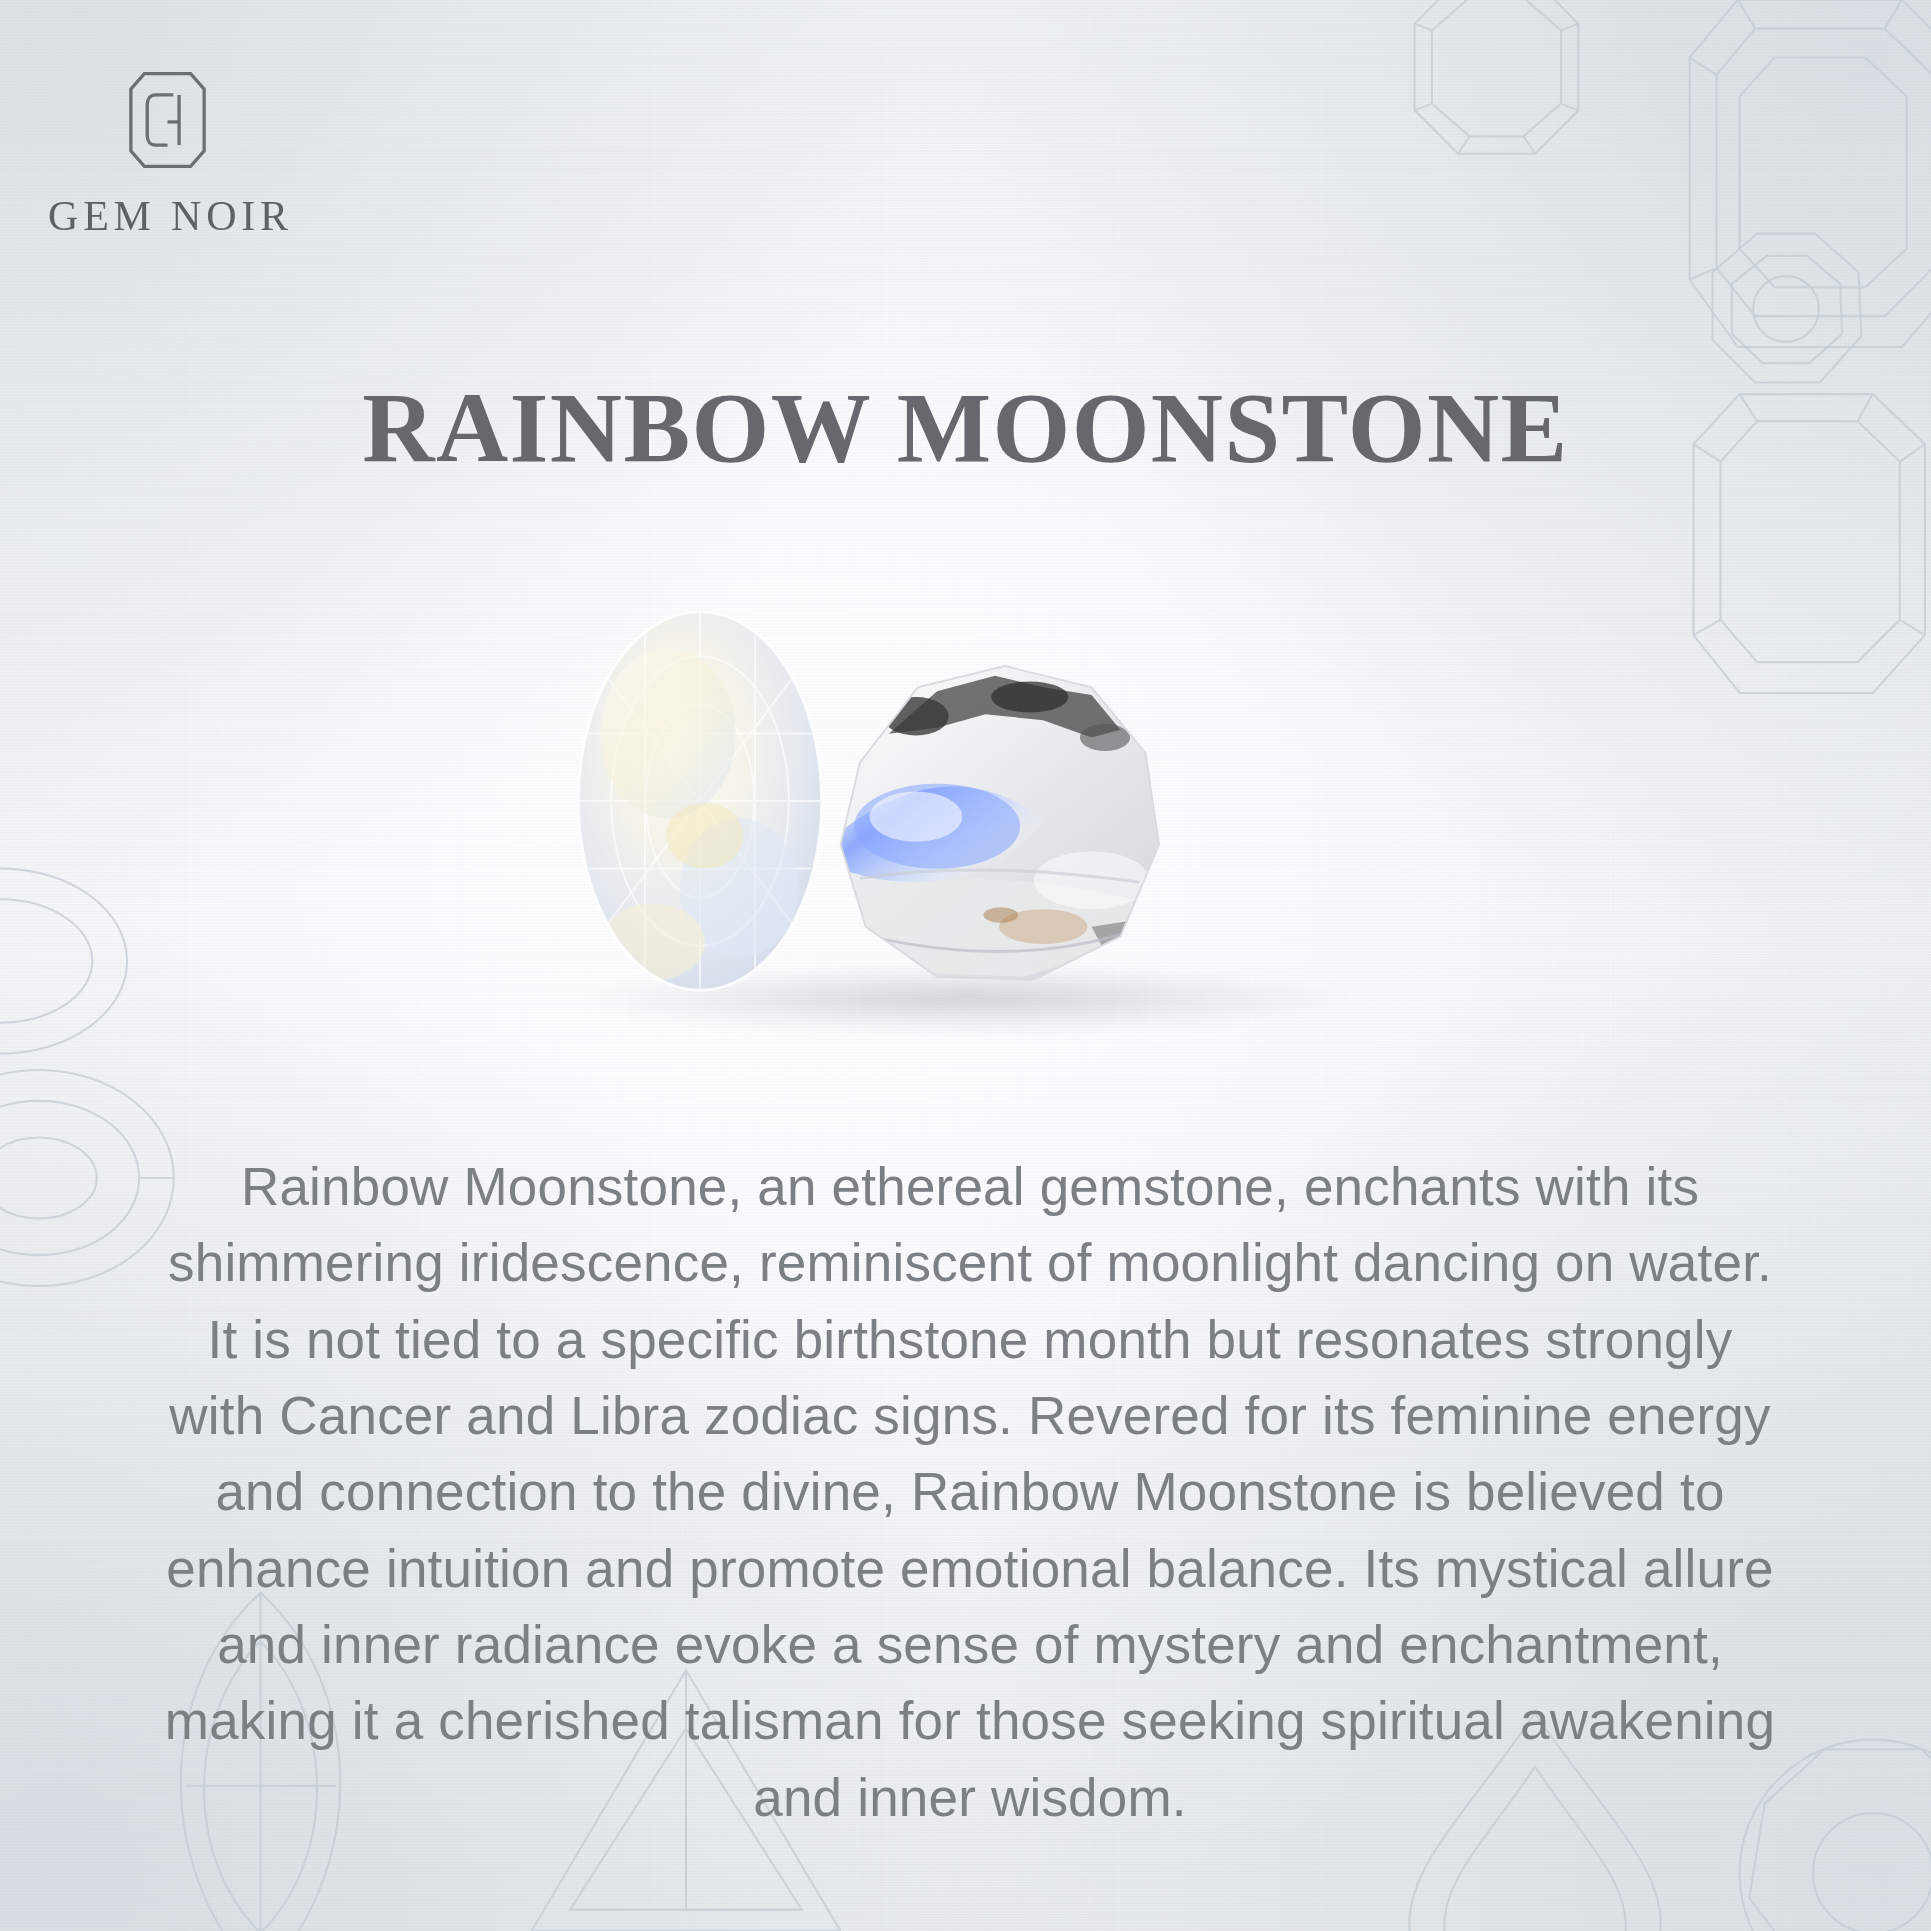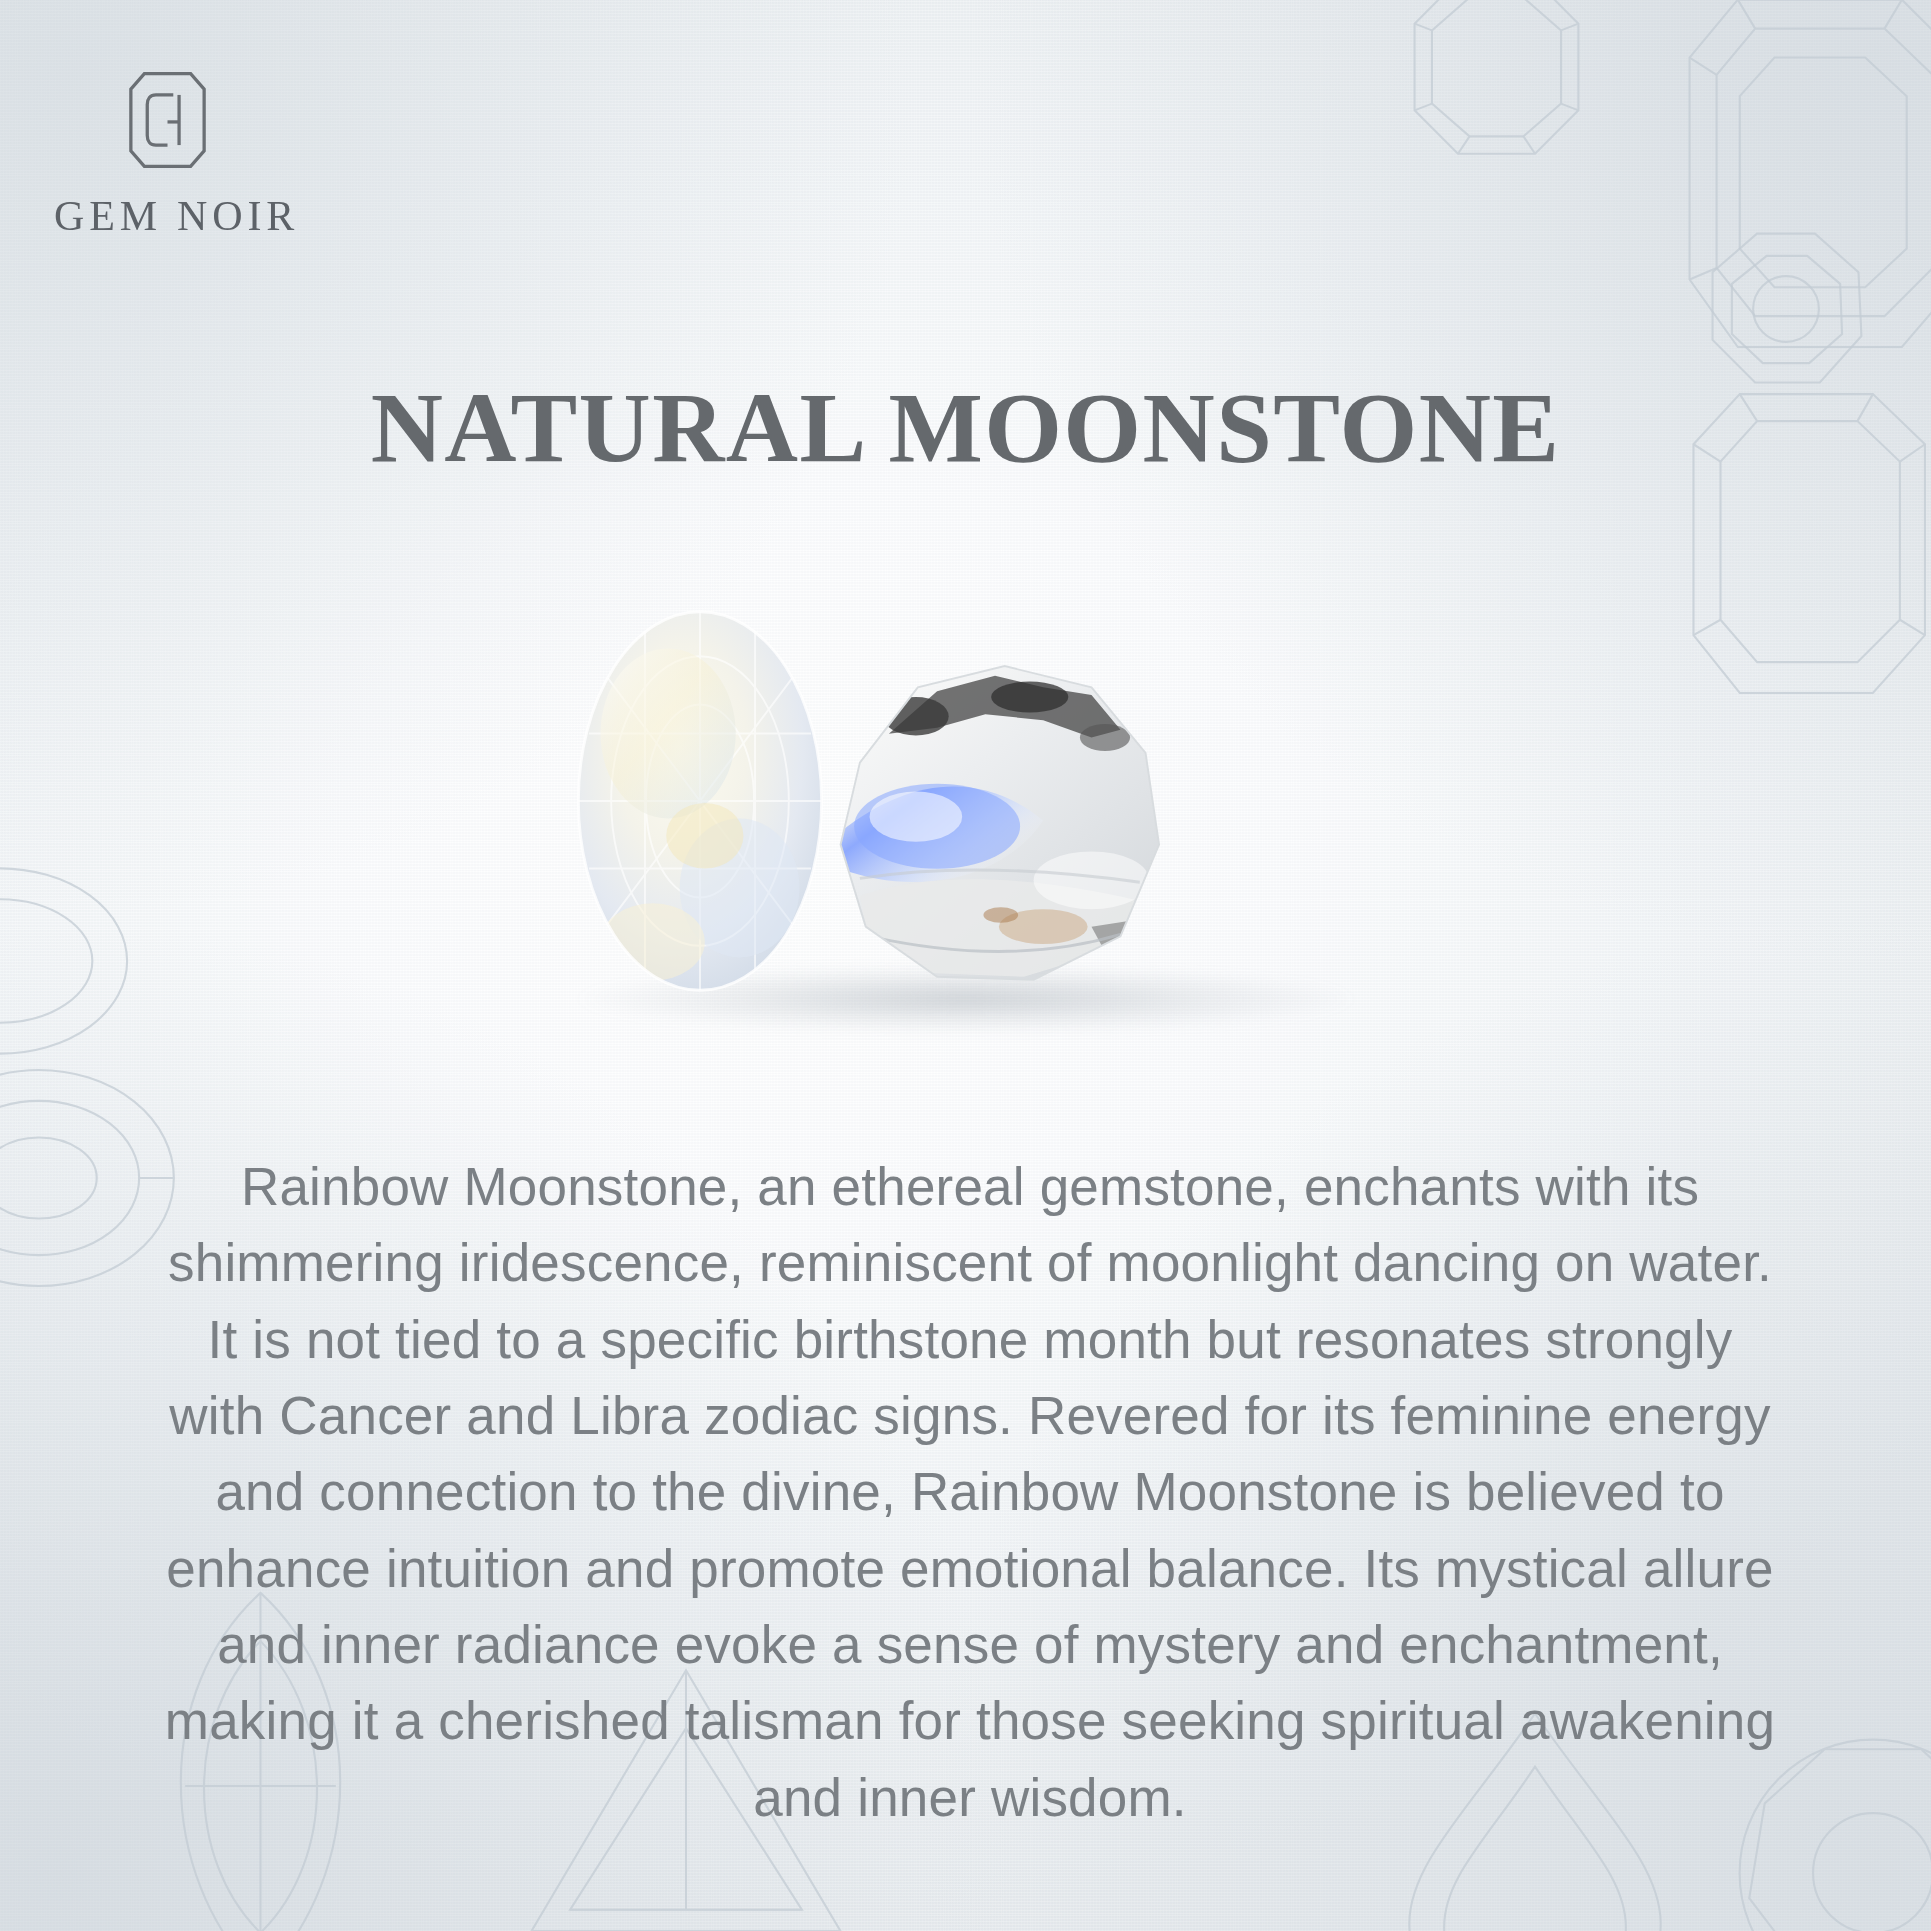--- a/index.html
+++ b/index.html
@@ -66,21 +66,21 @@
     top: 66px;
     width: 290px;
   }
   .logo-mark {
     width: 89px;
     height: 108px;
     margin-left: 75px;
   }
   .logo-text {
     margin-top: 13.5px;
-    text-align: right;
+    text-align: left;
     font-family: "Liberation Serif", serif;
     font-size: 42px;
     letter-spacing: 4.8px;
     color: #5d6268;
     font-weight: 400;
     width: 251px;
     margin-left: 0;
   }
 
   
@@ -251,21 +251,21 @@
       <g fill="none" stroke="#6a6f74" stroke-width="3.4">
         <path d="M22 8 H70 L84 24 V88 L70 104 H22 L8 88 V24 Z"></path>
         <path d="M52 30 H34 C28 30 25 34 25 40 V72 C25 78 28 82 34 82 H46"></path>
         <path d="M46 58 H58"></path>
         <path d="M58 30 V82"></path>
       </g>
     </svg>
     <div class="logo-text">GEM NOIR</div>
   </div>
 
-  <div class="title">NATURAL MOONSTONE</div>
+  <div class="title">RAINBOW MOONSTONE</div>
 
   <div class="gem-stage">
     <div class="gem-shadow"></div>
 
     <svg class="cut-gem" viewBox="0 0 290 420">
       <defs>
         <radialGradient id="ovalBody" cx="42%" cy="36%" r="72%">
           <stop offset="0%" stop-color="#fdfbef"></stop>
           <stop offset="38%" stop-color="#f4f3ea"></stop>
           <stop offset="70%" stop-color="#e4e9f1"></stop>

